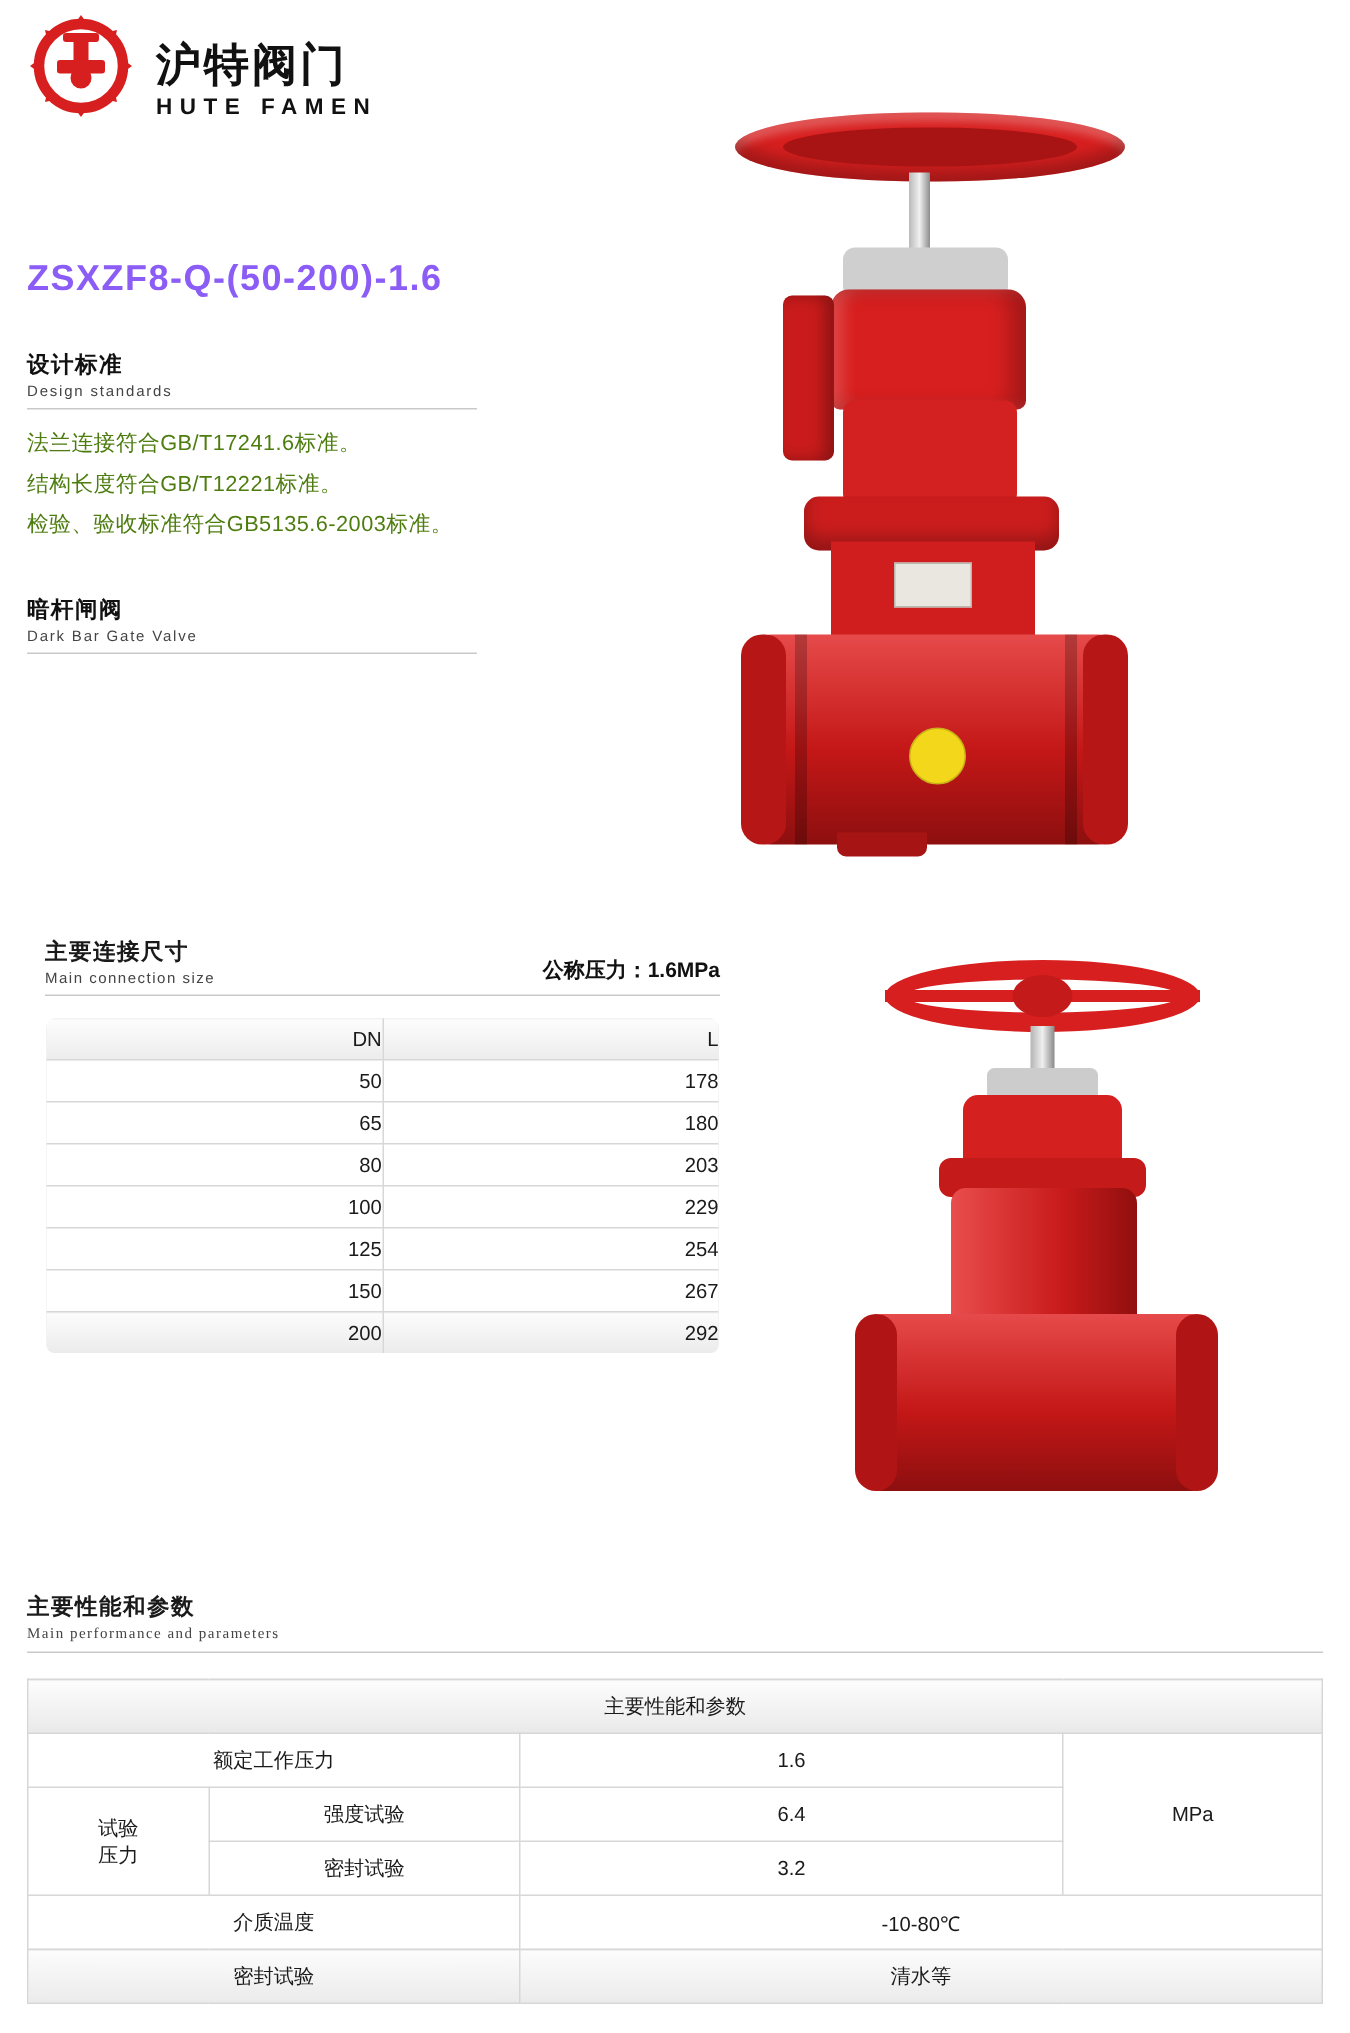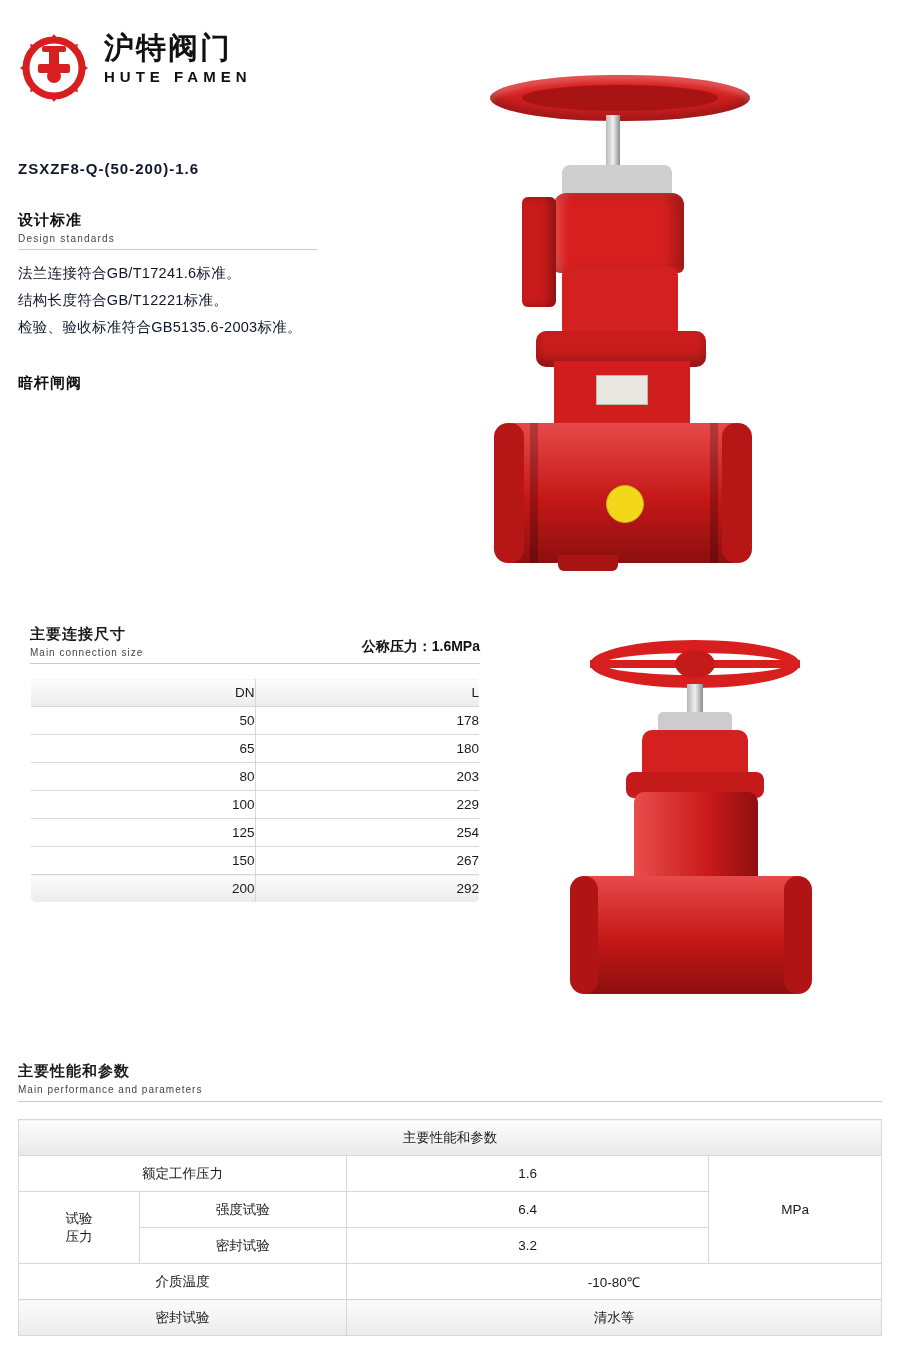--- a/index.html
+++ b/index.html
@@ -10,23 +10,23 @@
     font-family: "Liberation Sans", sans-serif;
     color: #1a1a1a;
     position: relative;
     overflow: hidden;
   }
 
   
   .logo-block {
     position: absolute;
     left: 18px;
-    top: 32px;
+    top: 8px;
     display: flex;
-    align-items: flex-start;
+    align-items: flex-end;
   }
   .logo-mark {
     width: 72px;
     height: 72px;
     position: relative;
     flex: 0 0 auto;
   }
   .logo-text {
     margin-left: 14px;
   }
@@ -53,25 +53,25 @@
     width: 320px;
   }
   .product-title {
     font-size: 21px;
     font-weight: bold;
     letter-spacing: 1px;
     color: #111;
     line-height: 1.5;
   }
   .product-model {
-    font-size: 15px;
-    font-weight: bold;
-    letter-spacing: 1px;
-    color: #0f172a;
-    margin-top: 0;
+    font-size: 24px;
+    font-weight: bold;
+    letter-spacing: 1px;
+    color: #8b5cf6;
+    margin-top: 12px;
   }
 
   .section { margin-top: 34px; }
   .sec-head-cn {
     font-size: 15px;
     font-weight: bold;
     color: #111;
     letter-spacing: 1px;
   }
   .sec-head-en {
@@ -80,21 +80,21 @@
     letter-spacing: 1.2px;
     margin-top: 3px;
     padding-bottom: 5px;
     border-bottom: 1px solid #c9c9c9;
     width: 300px;
   }
   .sec-body {
     margin-top: 10px;
     font-size: 14.5px;
     line-height: 1.85;
-    color: #0f172a;
+    color: #4d7c0f;
     letter-spacing: 0.3px;
   }
   .sec-body p { margin: 0; }
 
   
   .conn-block {
     position: absolute;
     left: 30px;
     top: 625px;
     width: 450px;
@@ -163,20 +163,21 @@
     font-weight: bold;
     letter-spacing: 1px;
   }
   .perf-head-en {
     font-size: 10px;
     color: #444;
     letter-spacing: 1px;
     margin-top: 3px;
     padding-bottom: 6px;
     border-bottom: 1px solid #c9c9c9;
+    font-family: Liberation Serif, serif;
   }
   table.perf-table {
     margin-top: 17px;
     width: 864px;
     border-collapse: collapse;
     font-size: 13.5px;
     border: 1px solid #cccccc;
   }
   table.perf-table td {
     border: 1px solid #d7d7d7;
@@ -371,20 +372,21 @@
     <div class="sec-head-en">Design standards</div>
     <div class="sec-body">
       <p>法兰连接符合GB/T17241.6标准。</p>
       <p>结构长度符合GB/T12221标准。</p>
       <p>检验、验收标准符合GB5135.6-2003标准。</p>
     </div>
   </div>
 
   <div class="section">
     <div class="sec-head-cn">暗杆闸阀</div>
+    <div class="sec-head-en">Dark Bar Gate Valve</div>
   </div>
 </div>
 
 <div class="conn-block">
   <div class="conn-head-row">
     <div class="conn-head-left">
       <div class="cn">主要连接尺寸</div>
       <div class="en">Main connection size</div>
     </div>
     <div class="conn-pressure">公称压力：1.6MPa</div>

